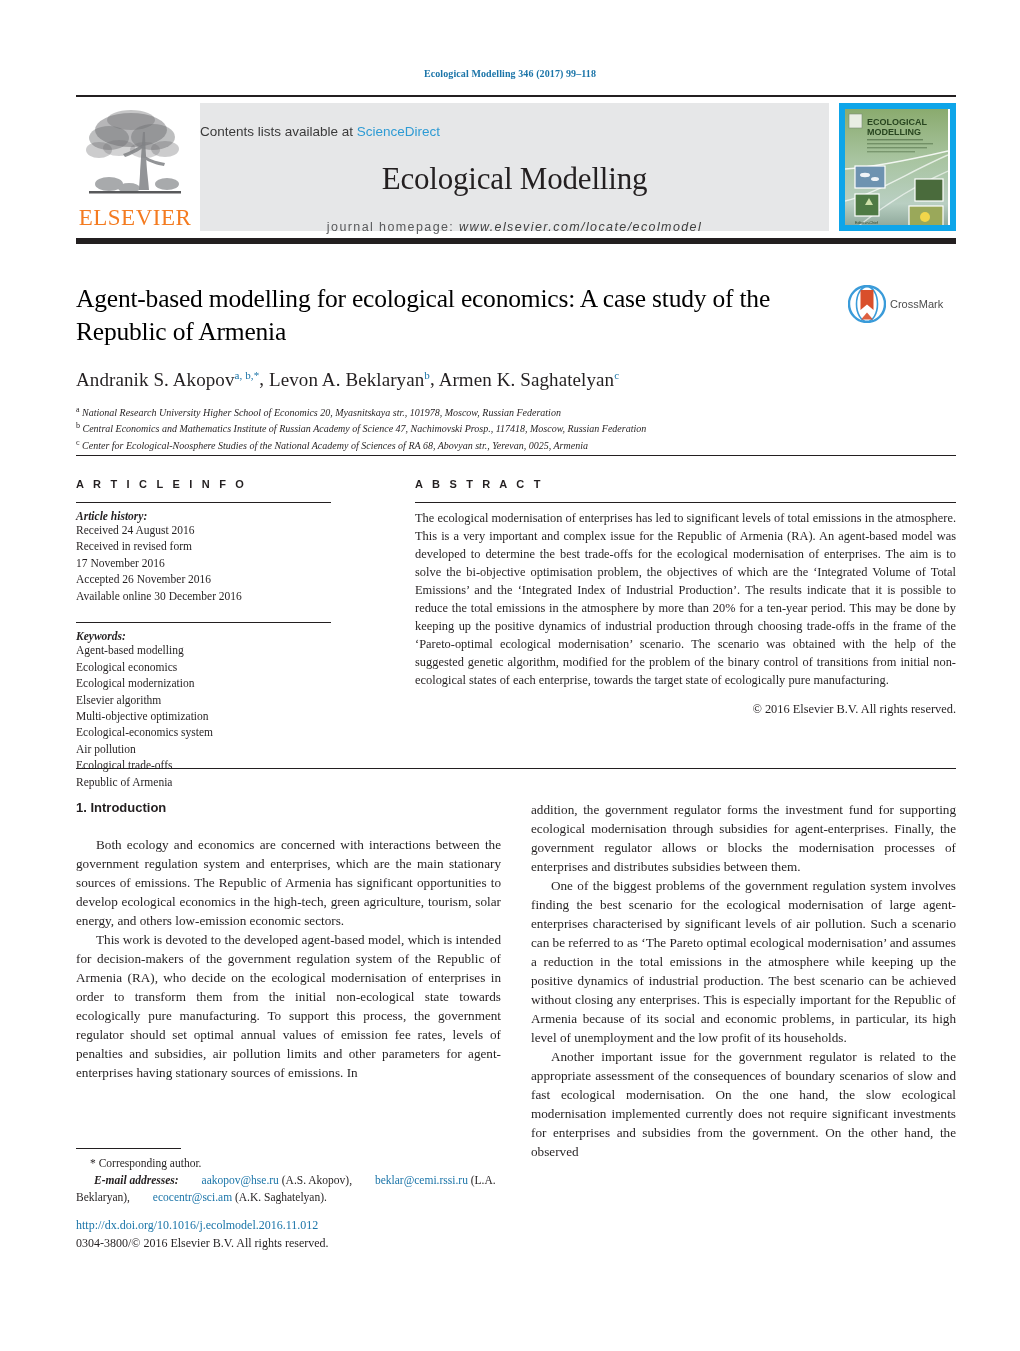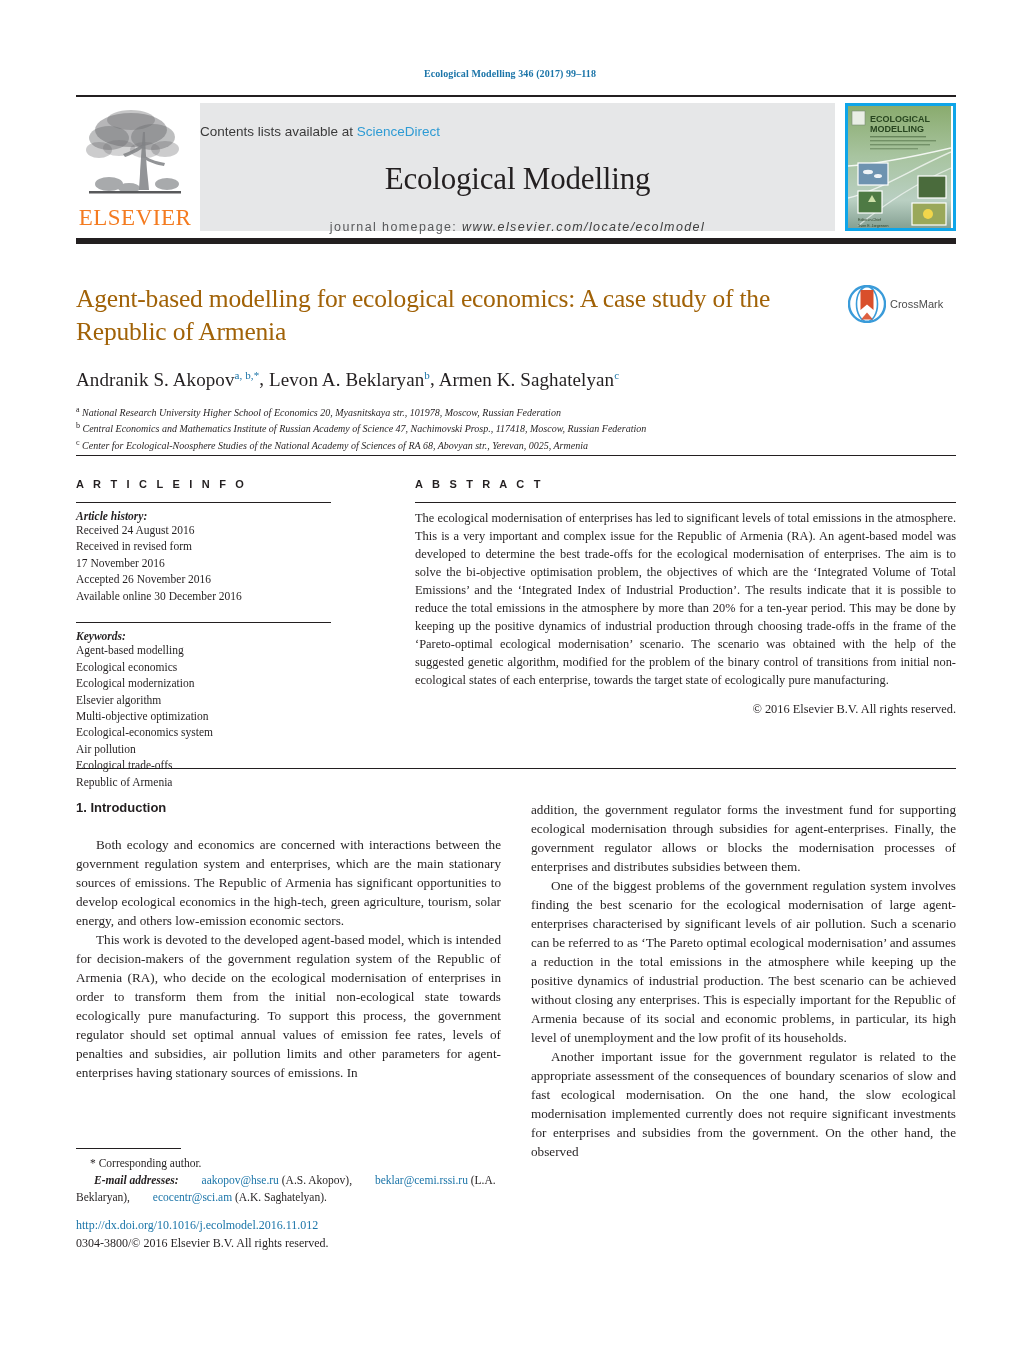--- a/index.html
+++ b/index.html
@@ -103,21 +103,21 @@
     letter-spacing: 1.4px;
     margin-top: 23px;
   }
   .homepage-line .url {
     color: #404040;
     font-style: italic;
   }
   .cover-thumb {
     width: 105px;
     flex: 0 0 105px;
-    border: 3px solid #0ea5e9;
+    border: 6px solid #0ea5e9;
     position: relative;
     overflow: hidden;
     background: #ffffff;
   }
   .rule-bottom {
     height: 6px;
     background: #231f20;
     width: 880px;
     margin-top: 7px;
   }
@@ -127,21 +127,21 @@
     position: absolute;
     left: 76px;
     top: 283px;
     width: 880px;
   }
   .article-title {
     width: 770px;
     font-family: "Liberation Serif", serif;
     font-size: 25.5px;
     line-height: 1.28;
-    color: #a16207;
+    color: #000000;
     font-weight: normal;
     margin: 0;
     letter-spacing: -0.2px;
   }
   .crossmark {
     position: absolute;
     right: 0;
     top: 2px;
     width: 108px;
     display: flex;

